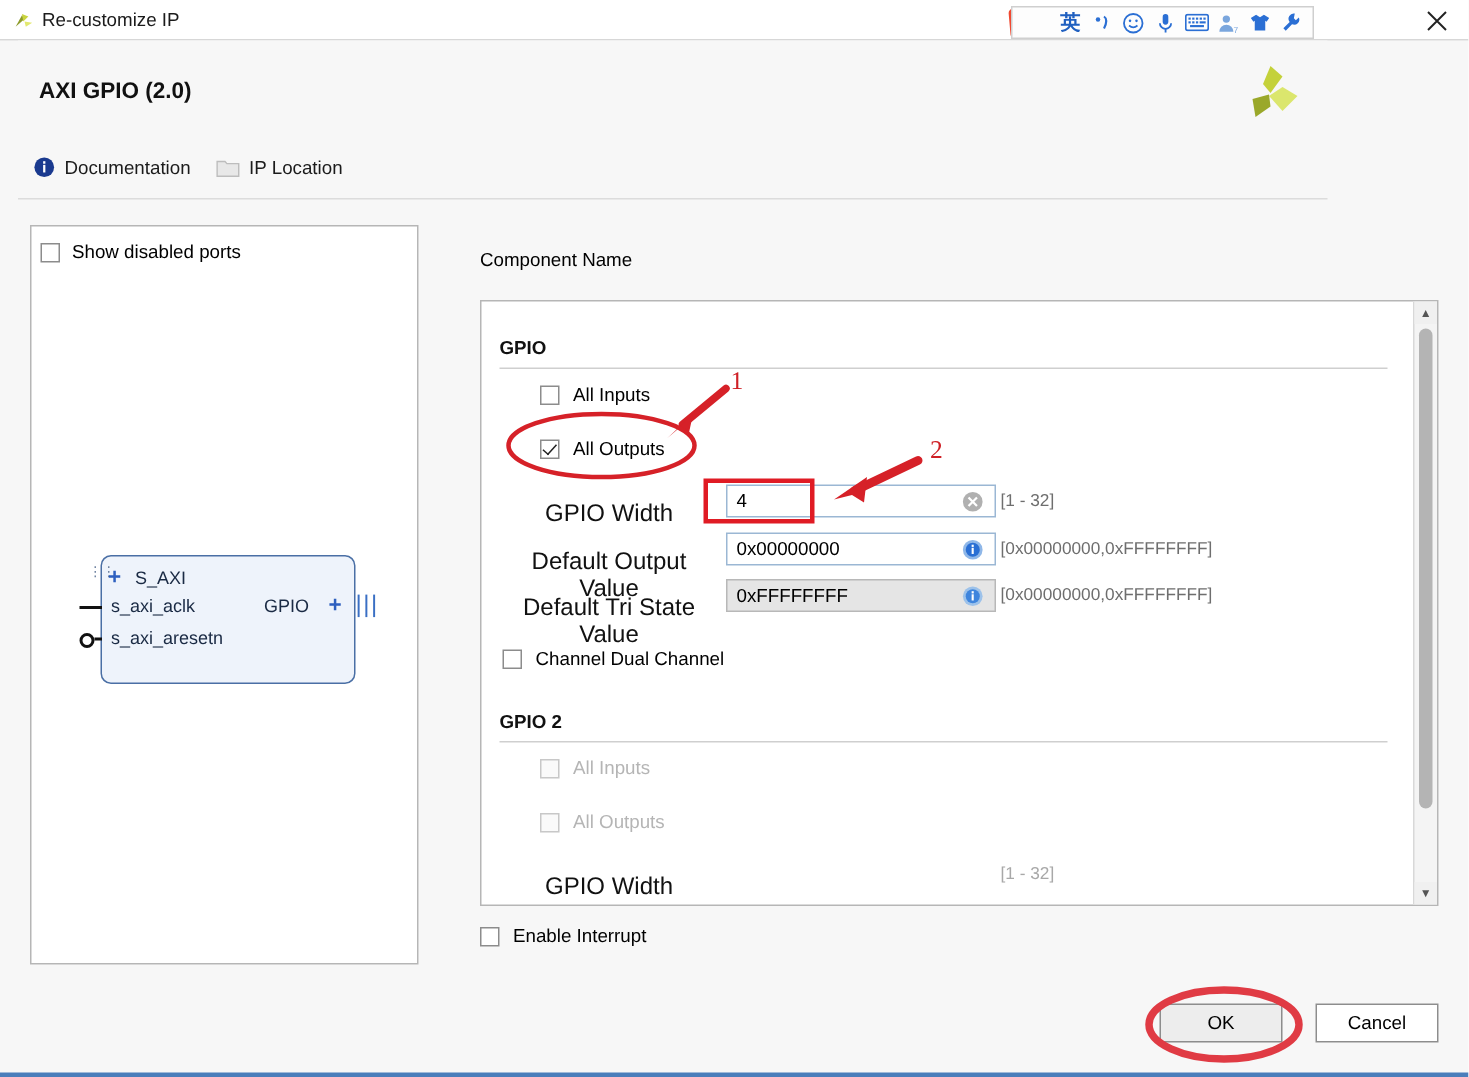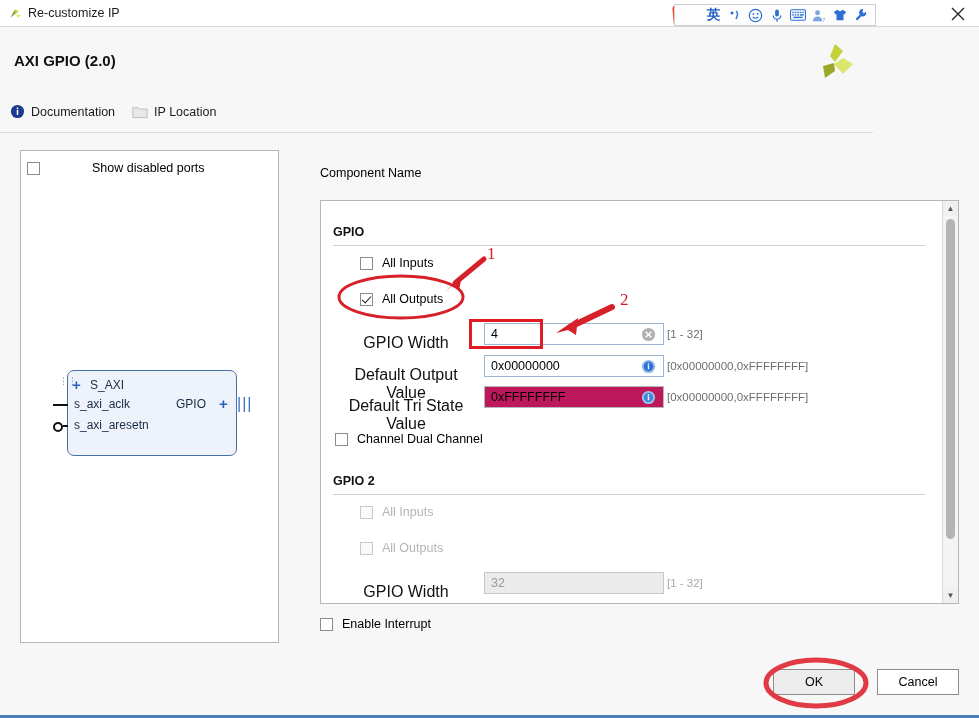--- a/index.html
+++ b/index.html
@@ -61,21 +61,21 @@
     width: 21px; height: 20px;
     display: flex; align-items: center; justify-content: center;
     color: #2b6fd4;
     font-size: 13px;
     cursor: pointer;
   }
   .ime-item.cn { font-weight: bold; font-size: 13.5px; color:#2060c0; }
 
   
   .header {
-    position: absolute; left: 0; top: 27px;
+    position: absolute; left: 12px; top: 27px;
     width: 873px; height: 106px;
     background: #f7f7f7;
     border-bottom: 1px solid #dcdcdc;
     box-sizing: border-box;
   }
   .ip-title {
     position: absolute; left: 14px; top: 25px;
     font-size: 15px; font-weight: bold; color: #111;
   }
   .brand-logo {
@@ -89,21 +89,21 @@
   
   .port-panel {
     position: absolute; left: 20px; top: 150px;
     width: 259px; height: 493px;
     background: #ffffff;
     border: 1px solid #b6b6b6;
     box-sizing: border-box;
   }
   .show-ports {
     position: absolute; left: 6px; top: 10px;
-    display: flex; align-items: center; gap: 44px;
+    display: flex; align-items: center;
   }
   .show-ports .cb-label { margin-left: 8px; font-size: 12.5px; }
 
   
   .ipblock {
     position: absolute; left: 46px; top: 219px;
     width: 170px; height: 86px;
     background: #eef3fb;
     border: 1px solid #4a6fa5;
     border-radius: 7px;
@@ -203,21 +203,21 @@
   }
   .field-box {
     position: absolute;
     height: 22px;
     border: 1px solid #b8b8b8;
     box-sizing: border-box;
     display: flex; align-items: center;
     padding-left: 6px;
     font-size: 12.5px;
   }
-  .field-box.grey { background: #be185d; }
+  .field-box.grey { background: #e5e5e5; }
   .field-box.white { background: #ffffff; border-color: #9bb7d4; }
   .field-box.disabled { background: #ebebeb; color: #9a9a9a; border-color: #c8c8c8; }
   .field-range {
     position: absolute;
     font-size: 11.5px; color: #6e6e6e;
   }
   .field-range.dim { color: #a8a8a8; }
 
   .icon-clear {
     position: absolute;
@@ -476,21 +476,20 @@
         <div class="cb disabled"></div>
         <span class="cb-label">All Inputs</span>
       </div>
 
       <div class="row-cb disabled" style="left:39px; top:340px;">
         <div class="cb disabled"></div>
         <span class="cb-label">All Outputs</span>
       </div>
 
       <div class="field-label" style="left:14px; top:375px; width:142px;">GPIO Width</div>
-      <div class="field-box disabled" style="left:163px; top:371px; width:180px;">32</div>
       <div class="field-range dim" style="left:346px; top:376px;">[1 - 32]</div>
     </div>
 
     <div class="vscroll">
       <div class="arrow up">▲</div>
       <div class="thumb"></div>
       <div class="arrow down">▼</div>
     </div>
   </div>
 

